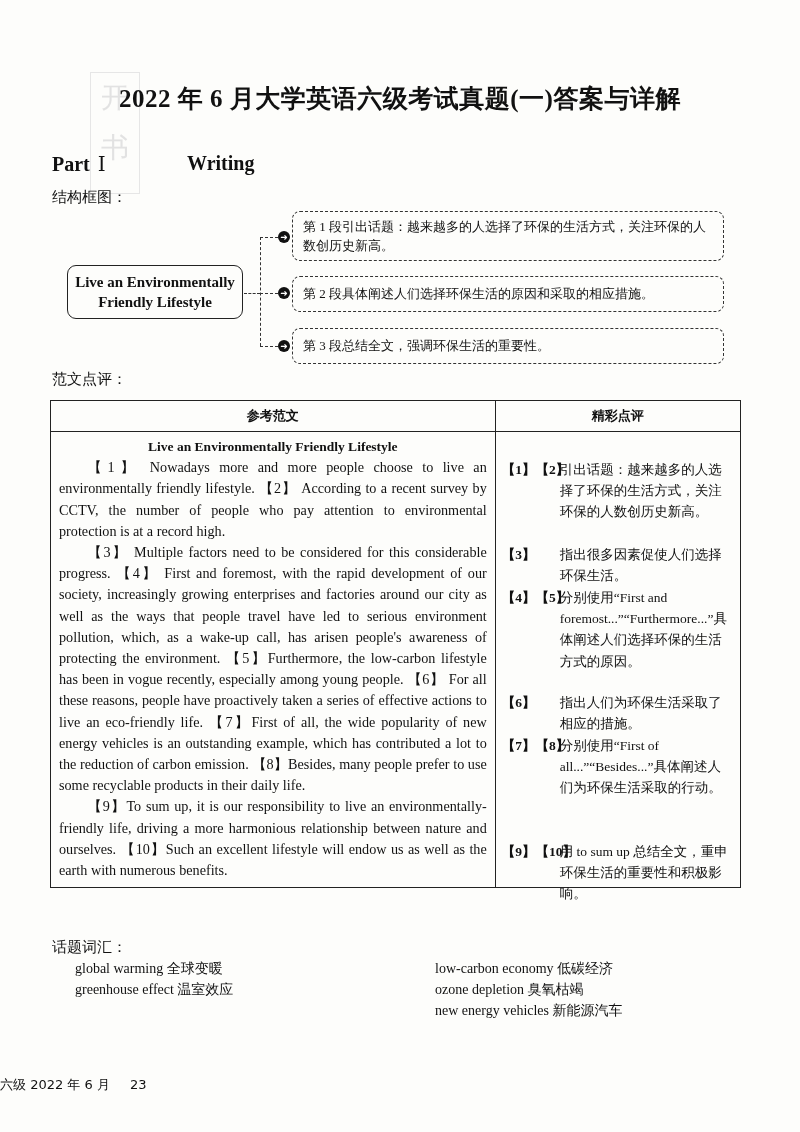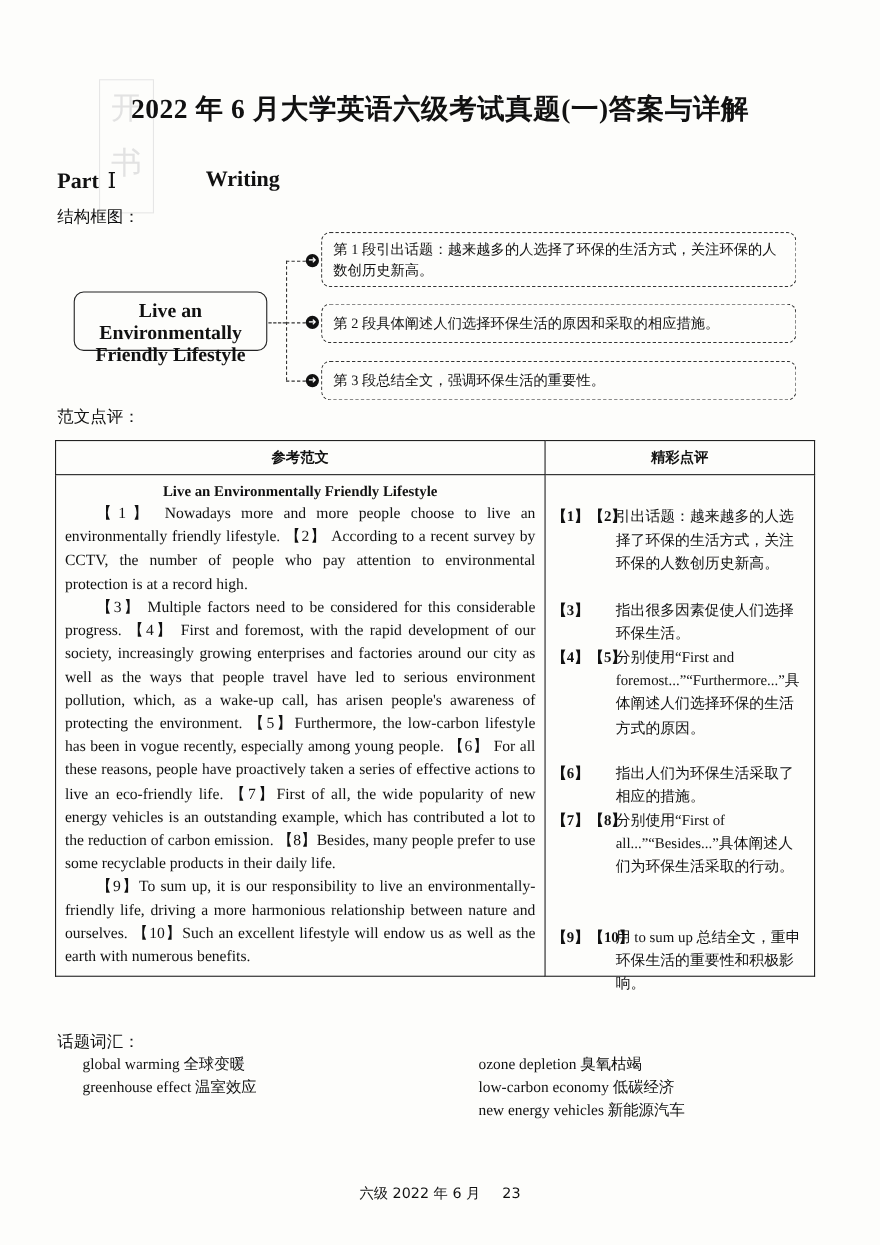--- a/index.html
+++ b/index.html
@@ -11,21 +11,21 @@
       position: absolute; top: 82px; left: 0; width: 800px; text-align: center;
       font-size: 25px; font-weight: bold; letter-spacing: 0.5px;
     }
     .part { position: absolute; top: 152px; left: 52px; font-size: 20px; font-weight: bold; }
     .part .roman { font-weight: normal; margin-left: 8px; }
     .part .writing { position: absolute; left: 135px; top: 0; white-space: nowrap; }
     .section-label { position: absolute; left: 52px; font-size: 15px; font-weight: normal; font-family: "DejaVu Sans", sans-serif; }
     .topic-box {
       position: absolute; left: 67px; top: 265px; width: 176px; height: 54px;
       border: 1.5px solid #222; border-radius: 9px; text-align: center;
-      font-size: 18px; font-weight: bold; line-height: 20px; padding-top: 6px; box-sizing: border-box; font-family: Liberation Serif, serif;
+      font-size: 15px; font-weight: bold; line-height: 20px; padding-top: 6px; box-sizing: border-box; font-family: Liberation Serif, serif;
     }
     .connector-h { position: absolute; border-top: 1.5px dashed #333; height: 0; }
     .connector-v { position: absolute; border-left: 1.5px dashed #333; width: 0; }
     .arrow-icon {
       position: absolute; width: 12px; height: 12px; border-radius: 50%; background: #111;
       color: #fff; font-size: 9px; line-height: 12px; text-align: center; font-family: "DejaVu Sans", sans-serif;
     }
     .point-box {
       position: absolute; left: 292px; width: 432px; border: 1.5px dashed #333; border-radius: 8px;
       box-sizing: border-box; padding: 5px 10px; font-size: 13px; line-height: 19px;
@@ -43,21 +43,21 @@
     .essay p { margin: 0; text-indent: 2em; }
     .comment-cell { width: 240px; position: relative; padding: 0; }
     .comment {
       position: absolute; left: 6px; right: 6px; font-size: 13.5px; line-height: 21.2px;
     }
     .comment .tag { font-weight: bold; position: absolute; left: 0; top: 0; }
     .comment .body { display: block; padding-left: 58px; text-indent: -58px; }
     .comment .body .gap { display: inline-block; width: 58px; }
     .vocab { position: absolute; font-size: 14px; line-height: 21px; }
     .vocab div { white-space: nowrap; margin-left: 23px; }
-    .footer { position: absolute; top: 1076px; left: 0; width: 800px; text-align: center; font-size: 13px; font-family: "DejaVu Sans", sans-serif; }
+    .footer { position: absolute; top: 1076px; left: 0; width: 800px; font-size: 13px; font-family: "DejaVu Sans", sans-serif; }
     .footer .num { margin-left: 20px; }
     .watermark {
       position: absolute; left: 90px; top: 72px; width: 48px; height: 120px; border: 1px solid #e6e6e6;
       color: #e2e2e2; font-size: 28px; text-align: center; line-height: 50px; font-family: "DejaVu Sans", sans-serif;
     }
   </style>
 </head>
 <body>
 
 <div class="watermark">
@@ -138,20 +138,20 @@
   </tbody>
 </table>
 
 <div class="section-label" style="top:938px;">话题词汇：</div>
 
 <div class="vocab" style="left:52px; top:958px;">
   <div>global warming 全球变暖</div>
   <div>greenhouse effect 温室效应</div>
 </div>
 <div class="vocab" style="left:412px; top:958px;">
+  <div>low-carbon economy 低碳经济</div>
   <div>ozone depletion 臭氧枯竭</div>
-  <div>low-carbon economy 低碳经济</div>
   <div>new energy vehicles 新能源汽车</div>
 </div>
 
 <div class="footer">
   <span>六级 2022 年 6 月</span><span class="num">23</span>
 </div>
 
 </body></html>

